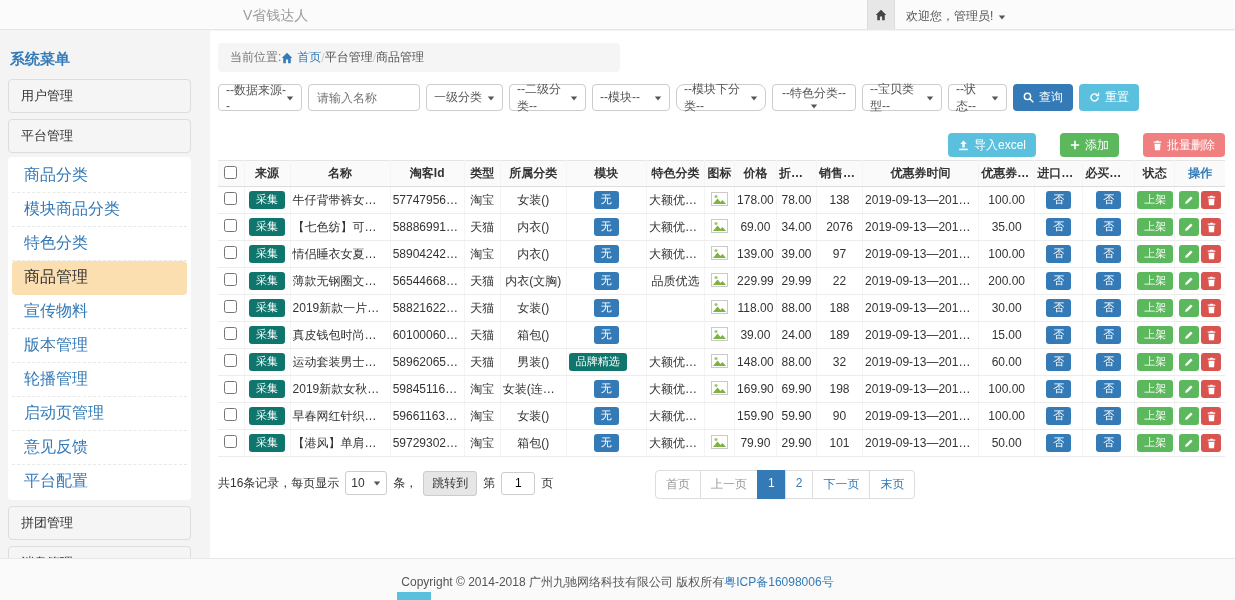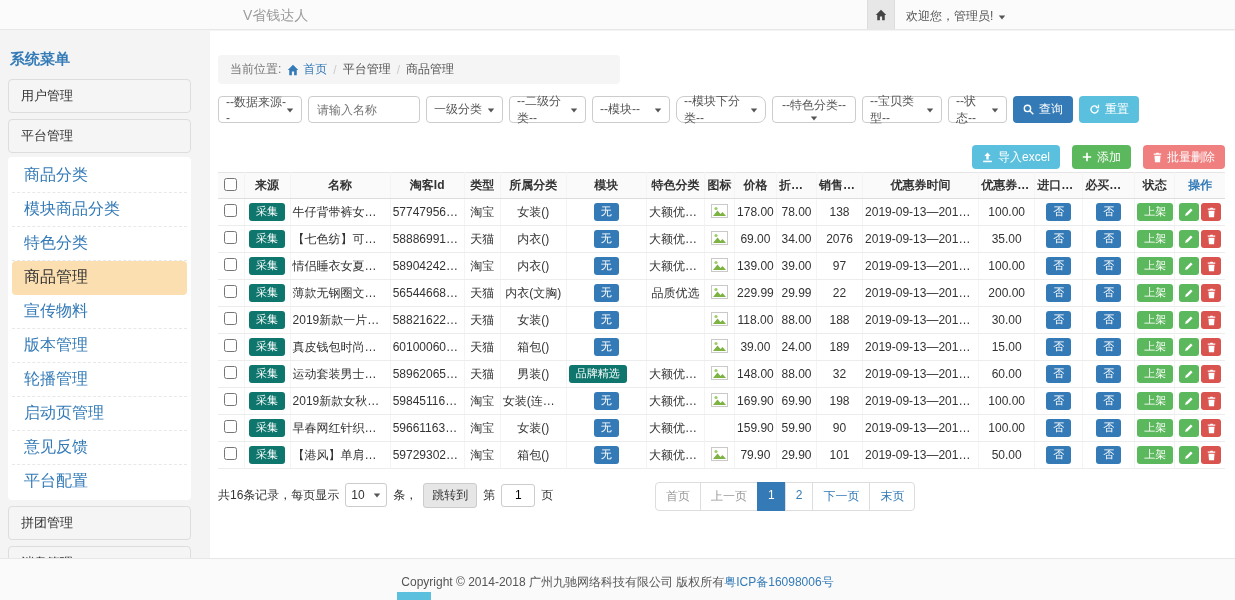--- a/index.html
+++ b/index.html
@@ -25,41 +25,41 @@
   .side-section { background:#f5f5f5; border:1px solid #ddd; border-radius:4px;
     padding:7px 12px; font-size:13px; color:#333; margin-bottom:6px; cursor:pointer; }
   .side-sub { background:#fff; border-radius:4px; margin:-2px 0 6px 0; padding:2px 4px; }
   .side-sub-item { padding:6px 12px; font-size:16px; color:#337ab7;
     border-bottom:1px dashed #e8e8e8; cursor:pointer; }
   .side-sub-item:last-child { border-bottom:none; }
   .side-sub-item.active { background:#fcdfb1; color:#333; border-radius:4px; border-bottom-color:transparent; }
   
   #main { position:absolute; left:210px; top:31px; width:1025px; height:527px;
     background:#fff; overflow:hidden; z-index:1; padding:0 10px 0 8px; }
-  .breadcrumb { margin-top:24px; width:402px; background:#f5f5f5; border-radius:4px;
-    padding:6px 12px; color:#777; display:flex; align-items:center; gap:6px; }
+  .breadcrumb { margin-top:12px; width:402px; background:#f5f5f5; border-radius:4px;
+    padding:6px 12px; color:#777; display:flex; align-items:center; }
   .bc-home { color:#337ab7; display:inline-flex; align-items:center; gap:4px; cursor:pointer; }
   .bc-item { color:#555; cursor:pointer; }
   .bc-sep { color:#ccc; }
   
   .filter-bar { margin-top:12px; display:flex; gap:6px; height:27px; align-items:center; }
   .f-select { border:1px solid #ccc; border-radius:4px; background:#fff; height:27px;
     display:flex; align-items:center; justify-content:space-between;
     padding:0 7px; color:#555; cursor:pointer; flex:none; }
   .f-input { border:1px solid #ccc; border-radius:4px; height:27px; padding:0 8px;
     color:#555; width:112px; flex:none; font-family:inherit; font-size:12px; }
   .btn { border:none; border-radius:4px; color:#fff; height:27px; padding:0 10px;
     font-size:12px; display:inline-flex; align-items:center; gap:5px; cursor:pointer;
     font-family:inherit; flex:none; }
   .btn-primary { background:#337ab7; }
   .btn-info { background:#5bc0de; }
   .btn-success { background:#5cb85c; }
   .btn-soft-danger { background:#f08080; }
   
-  .action-bar { margin-top:22px; height:24px; display:flex; justify-content:flex-end; gap:12px; }
+  .action-bar { margin-top:22px; height:24px; display:flex; justify-content:flex-end; gap:24px; }
   .action-bar .btn { height:24px; }
   
   table { margin-top:3px; width:100%; border-collapse:collapse; table-layout:fixed; }
   th,td { border-bottom:1px solid #ececec; border-right:1px solid #f4f4f4;
     padding:4px 2px; text-align:center; font-size:12px; color:#333;
     overflow:hidden; white-space:nowrap; text-overflow:ellipsis; height:26px; }
   th { background:#fafafa; font-weight:bold; border-top:1px solid #e5e5e5;
     border-bottom:1px solid #ddd; height:25px; }
   th:last-child, td:last-child { border-right:none; }
   th.op-col { color:#337ab7; }

